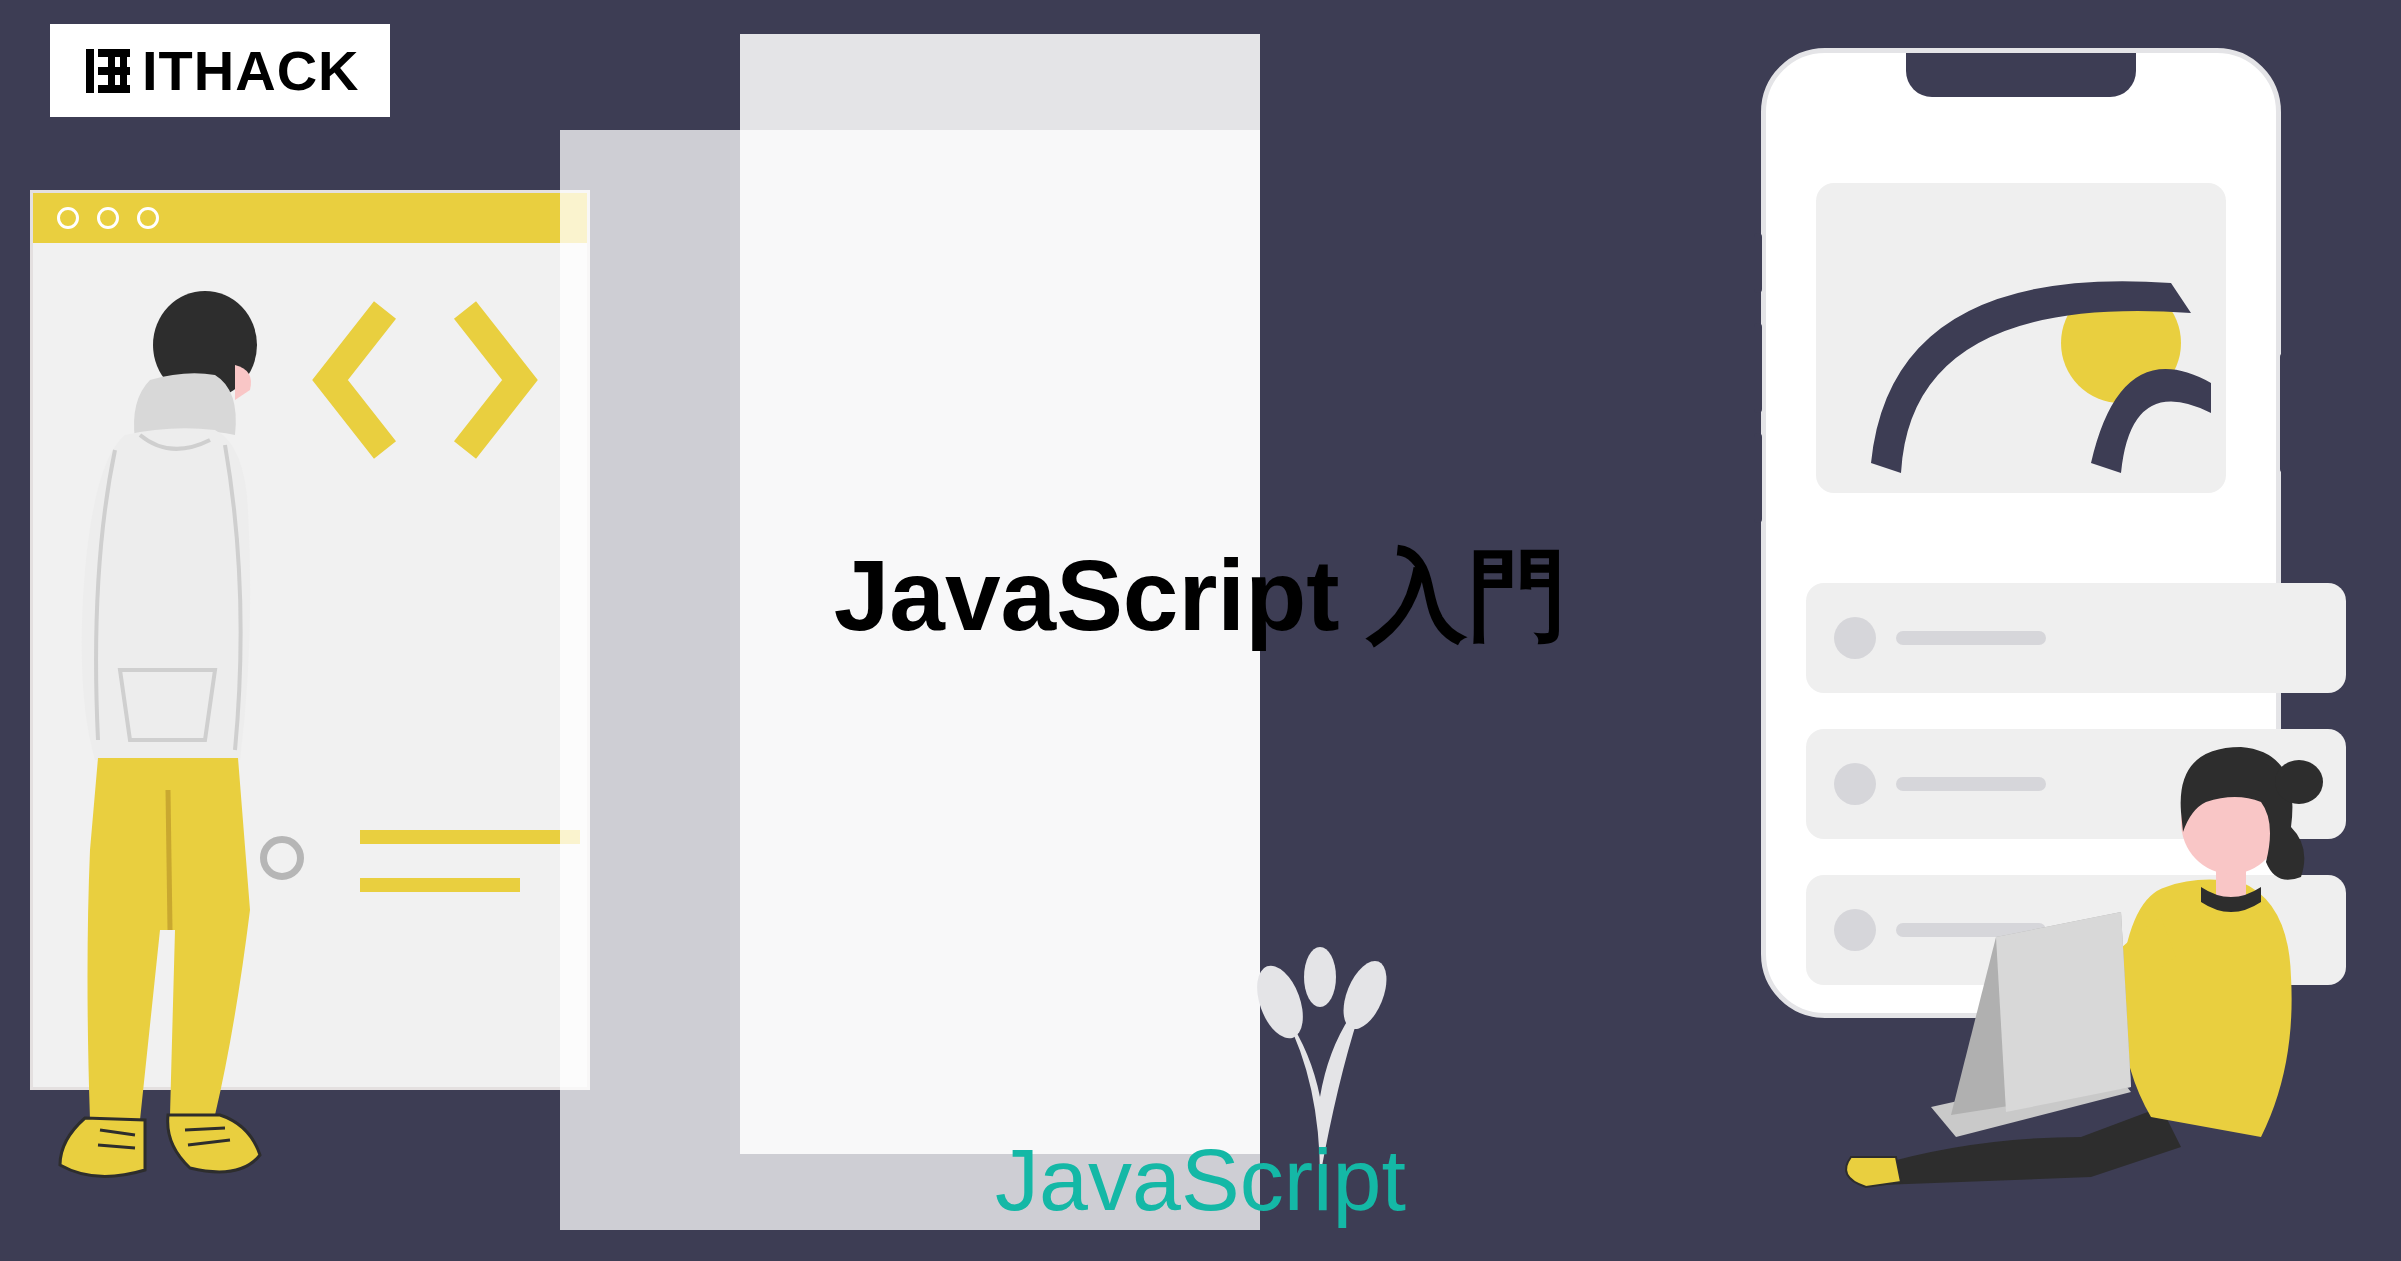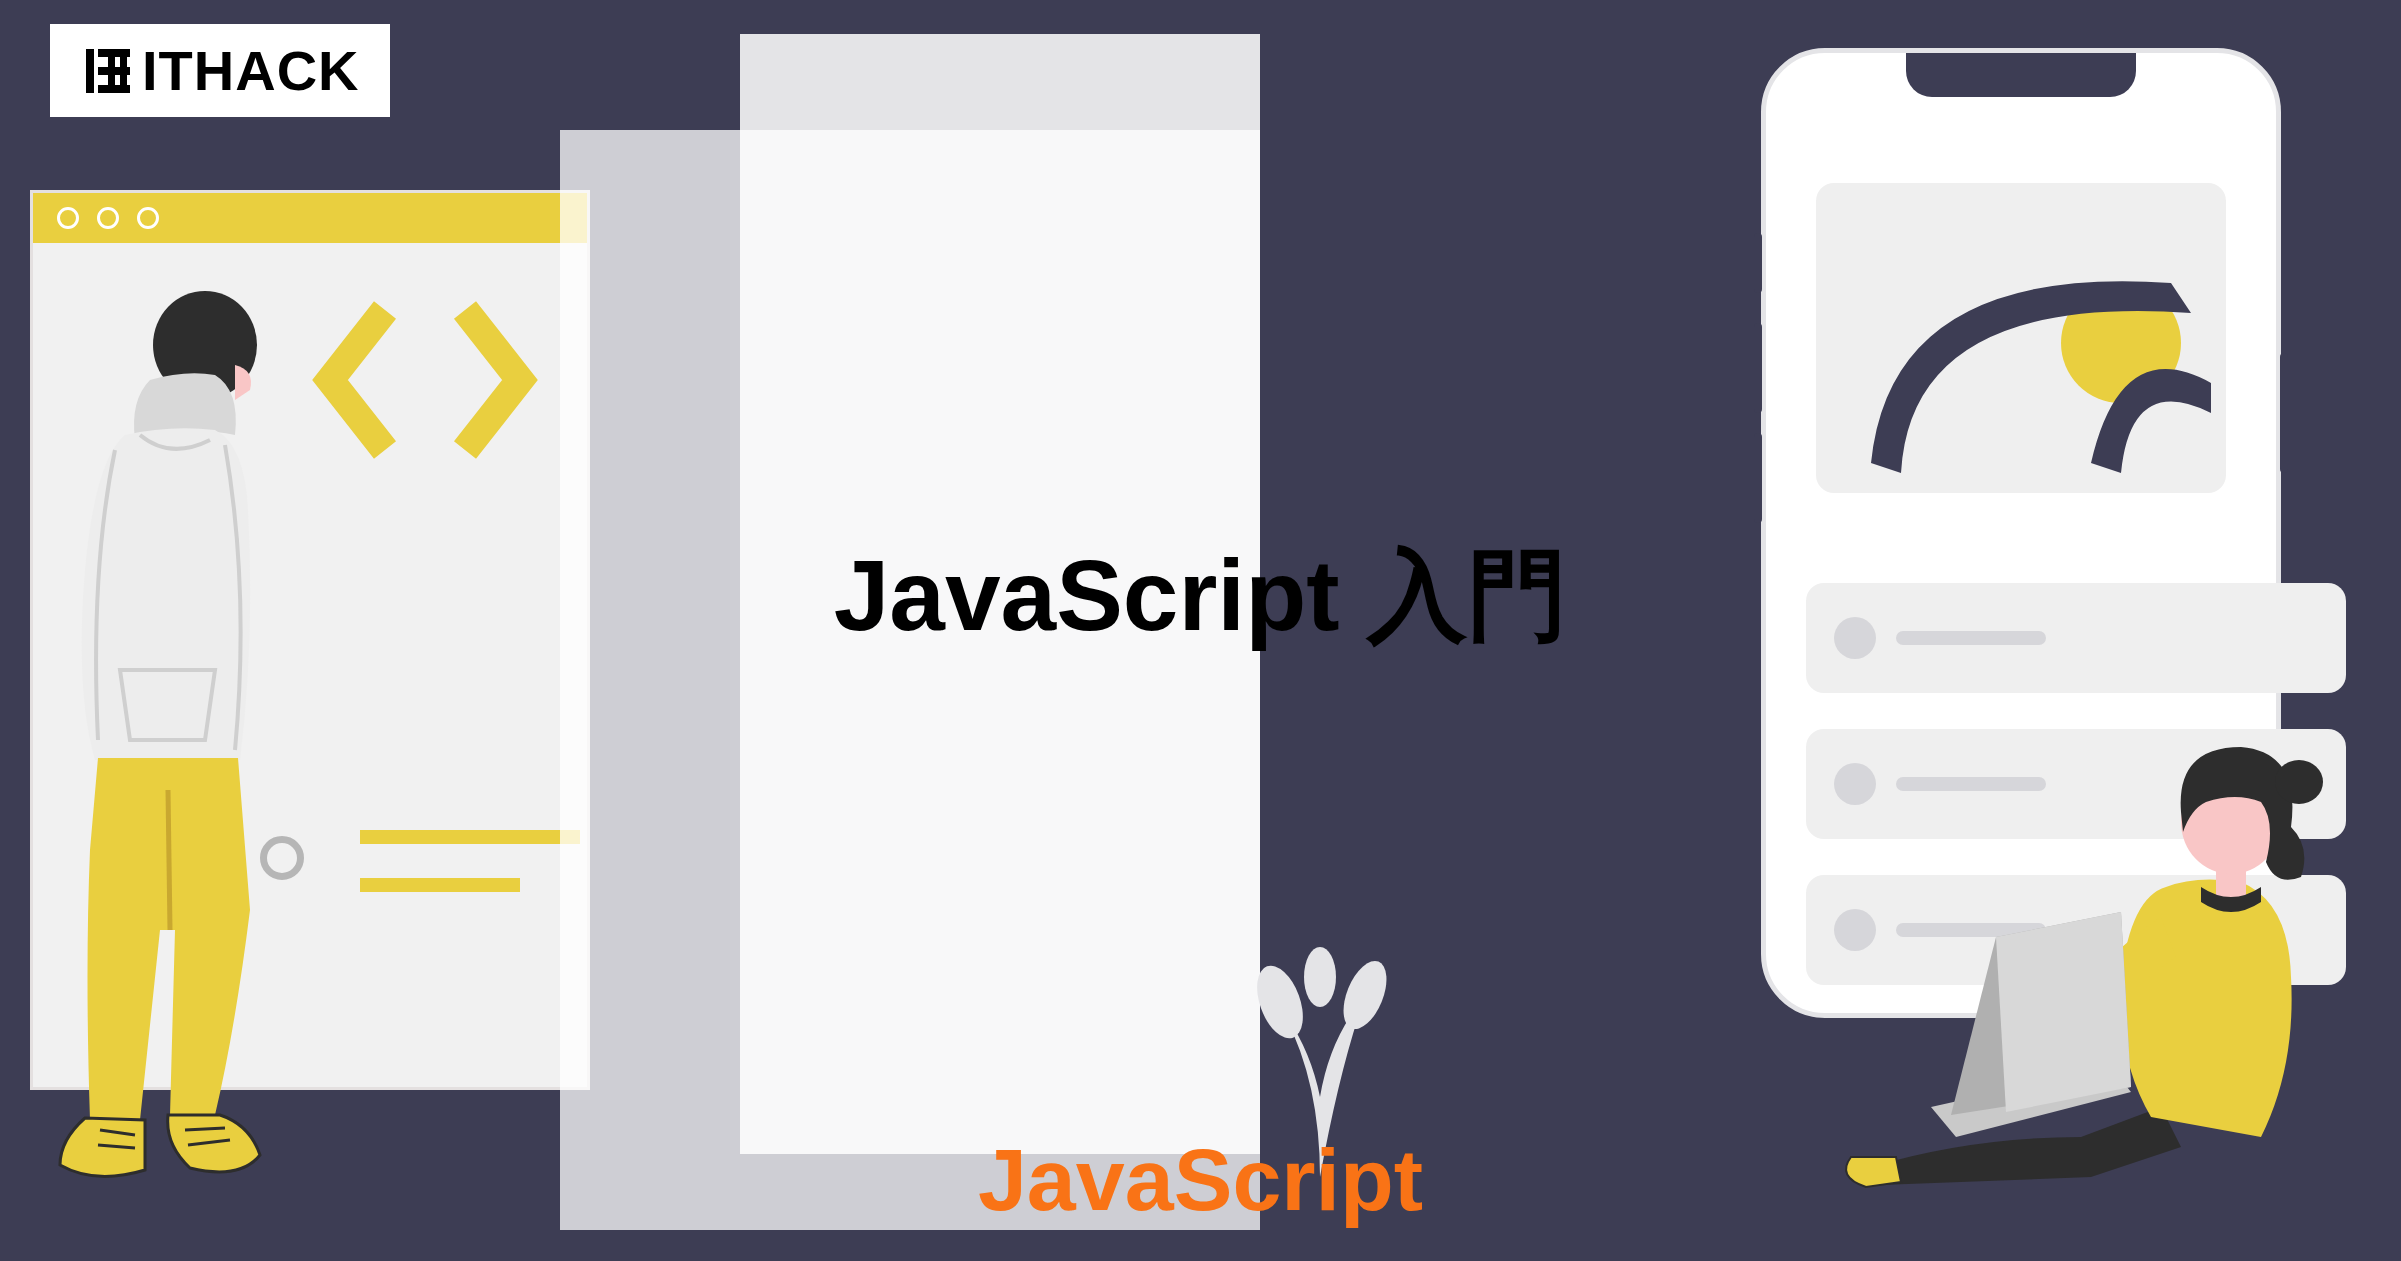--- a/index.html
+++ b/index.html
@@ -156,22 +156,22 @@
       white-space: nowrap;
     }
     
     
     .subtitle {
       position: absolute;
       left: 50%;
       bottom: 30px;
       transform: translateX(-50%);
       font-size: 88px;
-      font-weight: 700;
-      color: #f97316;
+      font-weight: 400;
+      color: #14b8a6;
       z-index: 100;
     }
     
     
     .phone {
       position: absolute;
       right: 120px;
       top: 48px;
       width: 520px;
       height: 970px;

